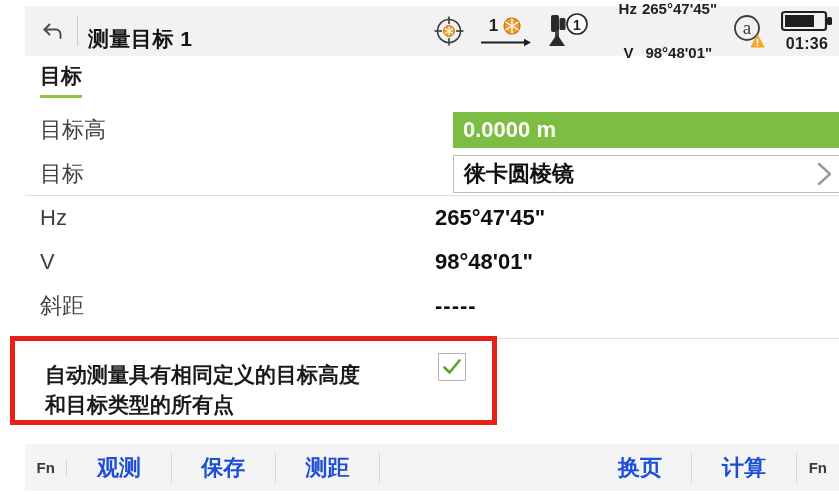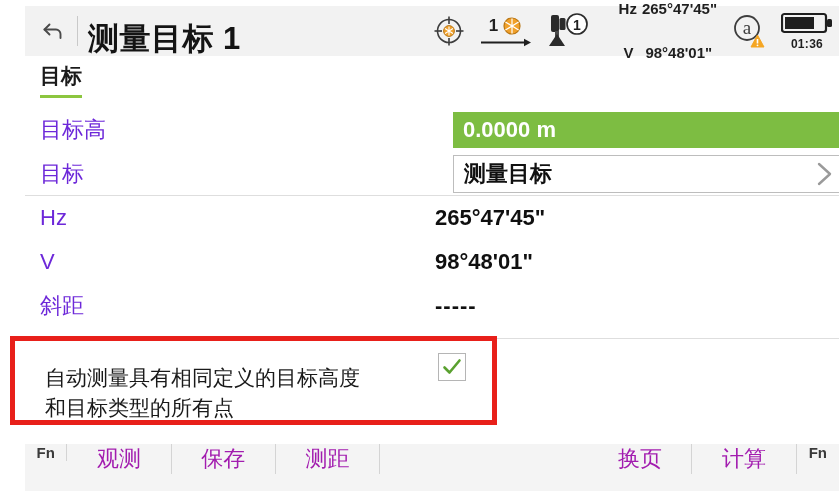--- a/index.html
+++ b/index.html
@@ -42,21 +42,21 @@
     margin-left: 6px;
     color: #4a4a4a;
   }
   .title-divider {
     width: 1px;
     height: 30px;
     background: #c9c9c9;
     margin: 0 10px 0 2px;
   }
   .app-title {
-    font-size: 31px;
+    font-size: 21px;
     font-weight: bold;
     color: #141414;
     letter-spacing: 0.5px;
     white-space: nowrap;
     margin-top: 16px;
   }
 
   
   .status-area {
     position: absolute;
@@ -100,21 +100,21 @@
   .angles .row { display: flex; gap: 5px; }
   .angles .lbl { display: inline-block; min-width: 17px; }
 
   .battery-box {
     display: flex;
     flex-direction: column;
     align-items: center;
     justify-content: center;
   }
   .battery-time {
-    font-size: 12px;
+    font-size: 16px;
     font-weight: bold;
     color: #1f1f1f;
     margin-top: 1px;
     letter-spacing: 0.3px;
   }
 
   
   .tabs {
     position: absolute;
     left: 40px; top: 62px;
@@ -143,21 +143,21 @@
     position: relative;
     display: flex;
     align-items: center;
     height: 44px;
     padding-left: 15px;
     box-sizing: border-box;
   }
   .row.sep { border-bottom: 1px solid #dedede; }
   .row-label {
     font-size: 22px;
-    color: #6d28d9;
+    color: #404040;
     width: 395px;
     white-space: nowrap;
   }
   .row-value {
     font-size: 22px;
     font-weight: bold;
     color: #101010;
     white-space: nowrap;
   }
   .row-value.dashes {
@@ -206,23 +206,24 @@
     left: 10px; top: 336px;
     width: 487px; height: 89px;
     border: 5px solid #e8201a;
     background: #ffffff;
     box-sizing: border-box;
   }
   .hl-inner {
     position: absolute;
     left: 0; top: 0; right: 0; bottom: 0;
     display: flex;
-    align-items: center;
+    align-items: flex-end;
     padding: 24px 0 0 30px;
     box-sizing: border-box;
+    font-weight: bold;
   }
   .hl-text {
     font-size: 21px;
     line-height: 1.42;
     color: #1a1a1a;
     width: 330px;
   }
   .checkbox {
     position: absolute;
     left: 423px; top: 12px;
@@ -244,31 +245,32 @@
     background: #dedede;
   }
 
   
   .toolbar {
     position: absolute;
     left: 25px; top: 444px;
     width: 814px; height: 47px;
     background: #f4f4f4;
     display: flex;
-    align-items: flex-start;
+    align-items: center;
   }
   .tb-btn {
     display: flex;
     align-items: center;
     justify-content: center;
     font-size: 22px;
-    color: #a21caf;
+    color: #1d4ed8;
     border-right: 1px solid #d4d4d4;
     box-sizing: border-box;
     white-space: nowrap;
+    font-weight: bold;
   }
   .tb-btn:last-child { border-right: none; }
   .tb-fn {
     width: 48px;
     font-size: 15px;
     font-weight: bold;
     color: #3a3a3a;
   }
   .tb-main { width: 118px; }
   .tb-gap { width: 118px; }
@@ -367,21 +369,21 @@
   <div class="rows">
 
     <div class="row">
       <div class="row-label">目标高</div>
       <div class="field-green">0.0000 m</div>
     </div>
 
     <div class="row sep">
       <div class="row-label">目标</div>
       <div class="field-box">
-        <span>测量目标</span>
+        <span>徕卡圆棱镜</span>
         <span class="chev">
           <svg width="30" height="30" viewBox="0 0 30 30">
             <path d="M10 5 L21 15 L10 25" fill="none" stroke="#9a9a9a" stroke-width="2.4" stroke-linecap="round" stroke-linejoin="round"></path>
           </svg>
         </span>
       </div>
     </div>
 
     <div class="row">
       <div class="row-label">Hz</div>

